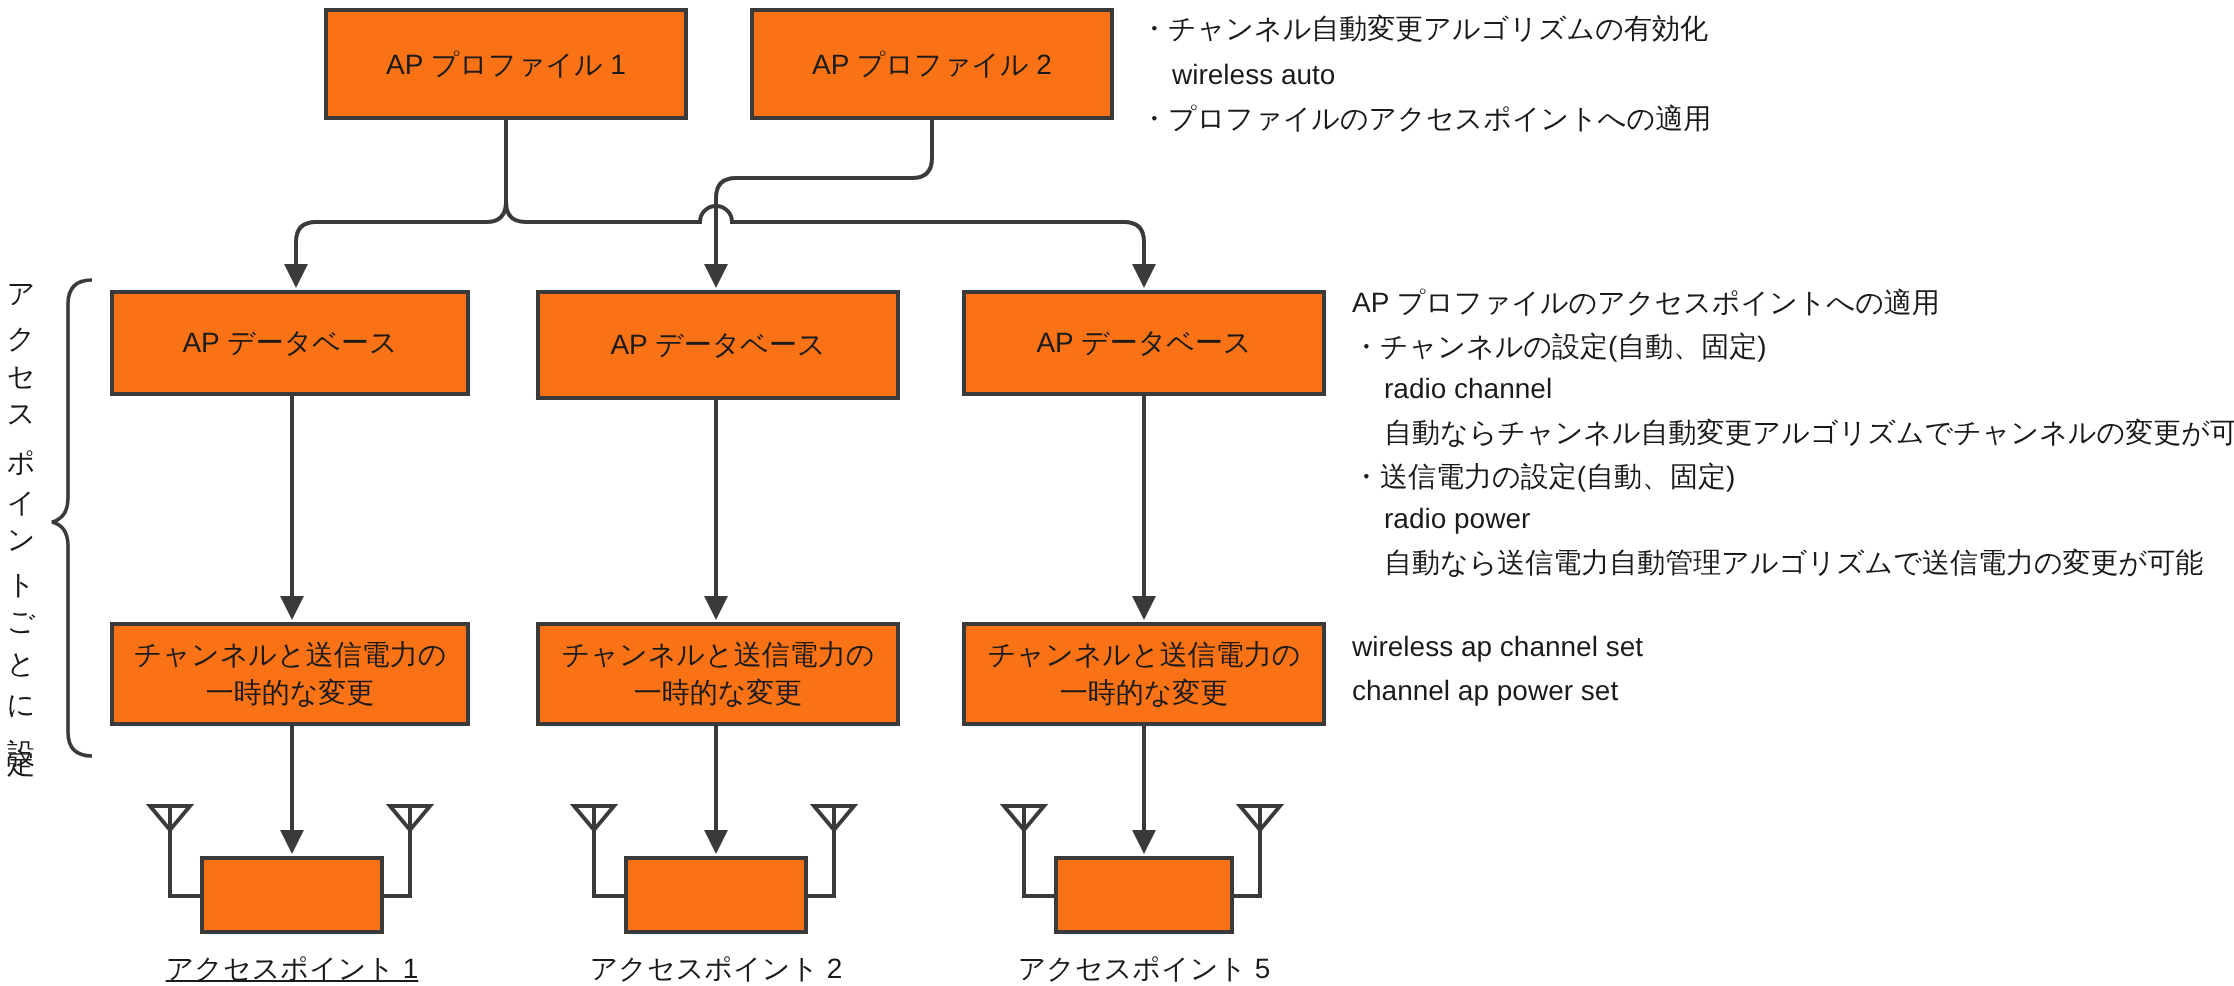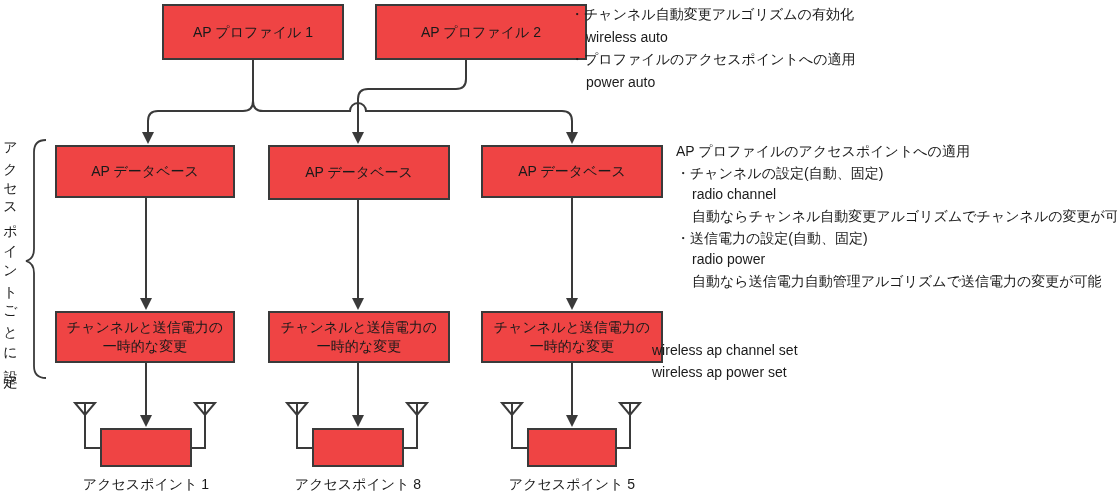--- a/index.html
+++ b/index.html
@@ -2,32 +2,32 @@
 <html><head>
 <meta charset="utf-8">
 <style>
   html,body{margin:0;padding:0;background:#ffffff;}
   #stage{
     position:relative;width:1117px;height:493px;background:#ffffff;overflow:hidden;
     font-family:"Liberation Sans","DejaVu Sans",sans-serif;color:#1a1a1a;
   }
   #wires{position:absolute;left:0;top:0;width:1117px;height:493px;}
   .box{
-    position:absolute;box-sizing:border-box;border:2px solid #3a3a3a;background:#ef4444;
+    position:absolute;box-sizing:border-box;border:2px solid #3a3a3a;background:#f97316;
     display:flex;flex-direction:column;align-items:center;justify-content:center;
     font-size:14px;line-height:19px;text-align:center;color:#1a1a1a;
   }
   .note{position:absolute;font-size:14px;line-height:22px;white-space:nowrap;}
   .note div{height:22px;}
   .note .sub{padding-left:16px;}
   .note-top{left:570px;top:3px;line-height:22.5px;}
   .note-top div{height:22.5px;}
   .note-mid{left:676px;top:141px;line-height:21.7px;}
   .note-mid div{height:21.7px;}
-  .note-cmd{left:652px;top:312px;margin-top:27px;}
+  .note-cmd{left:676px;top:312px;}
   .ap-label{position:absolute;top:476px;width:150px;text-align:center;font-size:14px;white-space:nowrap;}
   .v-label{
     position:absolute;left:2px;top:132px;writing-mode:vertical-rl;text-orientation:upright;
     font-size:14px;letter-spacing:4.6px;white-space:nowrap;color:#1a1a1a;
   }
 </style>
 </head>
 <body>
 
 <div id="stage">
@@ -89,21 +89,21 @@
       <polygon points="352,415 364,415 358,427"></polygon>
       <polygon points="566,415 578,415 572,427"></polygon>
     </g>
   </svg>
 
   <div class="v-label">アクセスポイントごとに設定</div>
 
   <div class="box" style="left:162px;top:4px;width:182px;height:56px;">
     <span>AP プロファイル 1</span>
   </div>
-  <div class="box" style="left:375px;top:4px;width:212px;height:56px;">
+  <div class="box" style="left:375px;top:4px;width:182px;height:56px;">
     <span>AP プロファイル 2</span>
   </div>
 
   <div class="box" style="left:55px;top:145px;width:180px;height:53px;">
     <span>AP データベース</span>
   </div>
   <div class="box" style="left:268px;top:145px;width:182px;height:55px;">
     <span>AP データベース</span>
   </div>
   <div class="box" style="left:481px;top:145px;width:182px;height:53px;">
@@ -120,39 +120,38 @@
   </div>
   <div class="box" style="left:481px;top:311px;width:182px;height:52px;">
     <span>チャンネルと送信電力の</span>
     <span>一時的な変更</span>
   </div>
 
   <div class="box" style="left:100px;top:428px;width:92px;height:39px;"></div>
   <div class="box" style="left:312px;top:428px;width:92px;height:39px;"></div>
   <div class="box" style="left:527px;top:428px;width:90px;height:39px;"></div>
 
-  <div class="ap-label" style="left:71px;">アクセスポイント 1</div>
-  <div class="ap-label" style="left:283px;">アクセスポイント 8</div>
+  <div class="ap-label" style="left:71px;text-decoration:underline;">アクセスポイント 1</div>
+  <div class="ap-label" style="left:283px;">アクセスポイント 2</div>
   <div class="ap-label" style="left:497px;">アクセスポイント 5</div>
 
   <div class="note note-top">
     <div>・チャンネル自動変更アルゴリズムの有効化</div>
     <div class="sub">wireless auto</div>
     <div>・プロファイルのアクセスポイントへの適用</div>
-    <div class="sub">power auto</div>
   </div>
 
   <div class="note note-mid">
     <div>AP プロファイルのアクセスポイントへの適用</div>
     <div>・チャンネルの設定(自動、固定)</div>
     <div class="sub">radio channel</div>
     <div class="sub">自動ならチャンネル自動変更アルゴリズムでチャンネルの変更が可能</div>
     <div>・送信電力の設定(自動、固定)</div>
     <div class="sub">radio power</div>
     <div class="sub">自動なら送信電力自動管理アルゴリズムで送信電力の変更が可能</div>
   </div>
 
   <div class="note note-cmd">
     <div>wireless ap channel set</div>
-    <div>wireless ap power set</div>
+    <div>channel ap power set</div>
   </div>
 
 </div>
 
 </body></html>

